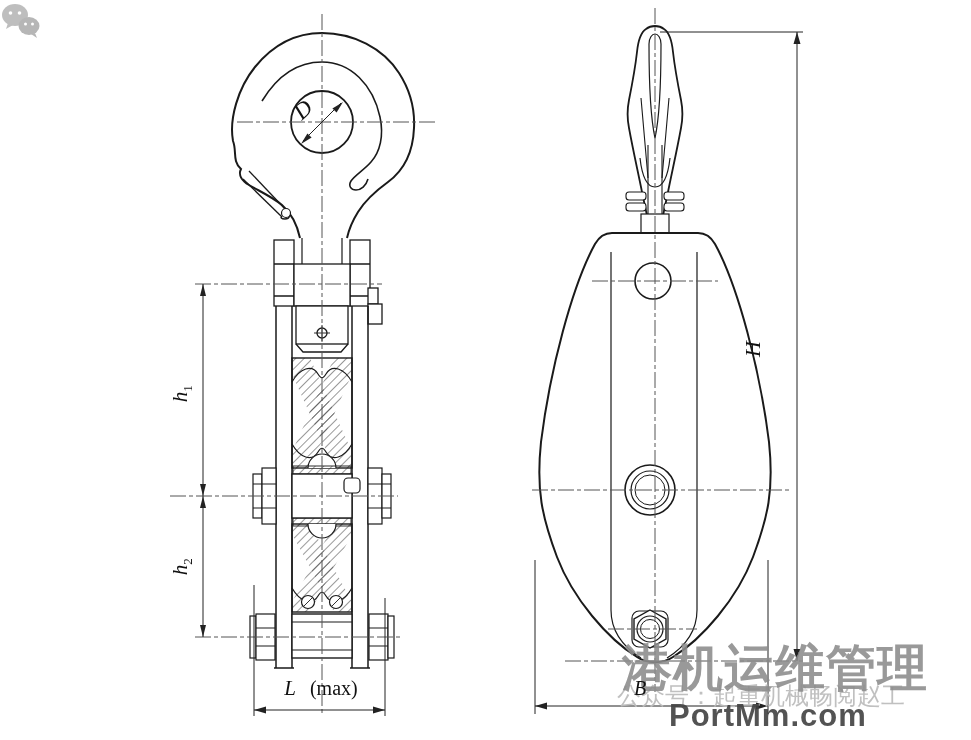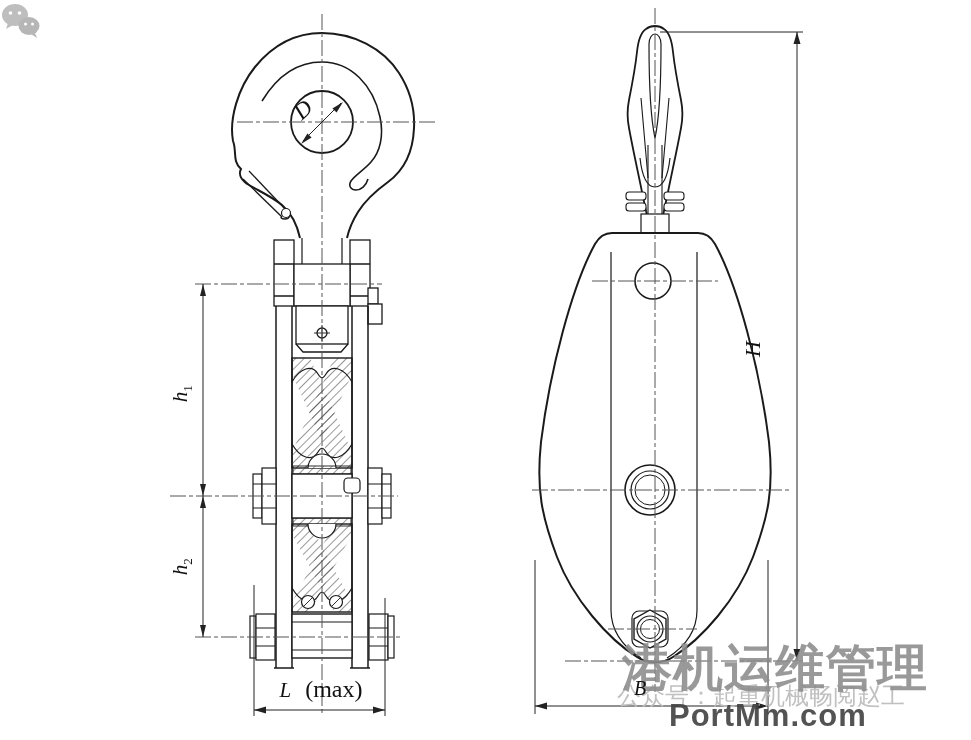--- a/index.html
+++ b/index.html
@@ -7,21 +7,21 @@
          font-family:"Liberation Serif",serif;}
   .stage svg{position:absolute;left:0;top:0;}
   .dim-label{position:absolute;color:#111;z-index:3;white-space:nowrap;}
   .it{font-style:italic;}
   .rot90{transform:rotate(-90deg);transform-origin:center center;}
   .sub{font-size:0.62em;vertical-align:-0.35em;}
   .lbl-d{left:295px;top:97px;font-size:23px;transform:rotate(-42deg);}
   .lbl-h1{left:160px;top:380px;width:44px;text-align:center;font-size:21px;}
   .lbl-h2{left:160px;top:553px;width:44px;text-align:center;font-size:21px;}
   .lbl-l{left:262px;top:676px;width:118px;text-align:center;font-size:21px;}
-  .lbl-l .sx{font-style:normal;margin-left:14px;font-size:24px;}
+  .lbl-l .sx{font-style:normal;margin-left:14px;font-size:20px;}
   .lbl-h{left:731px;top:336px;width:44px;text-align:center;font-size:22px;}
   .lbl-b{left:634px;top:677px;font-size:20px;}
   .wm{position:absolute;z-index:2;font-family:"Liberation Sans",sans-serif;line-height:1;}
   .wm-brand{left:622px;top:643px;font-size:50px;font-weight:800;letter-spacing:1px;
             color:#8c8c8c;opacity:.88;}
   .wm-account{left:617px;top:684px;font-size:24px;font-weight:400;color:#bdbdbd;opacity:.95;}
   .wm-site{left:669px;top:700px;font-size:31px;font-weight:700;letter-spacing:1px;
            color:#414141;opacity:.9;}
   .wm-icon{left:572px;top:679px;width:42px;height:42px;opacity:.75;}
 </style>

